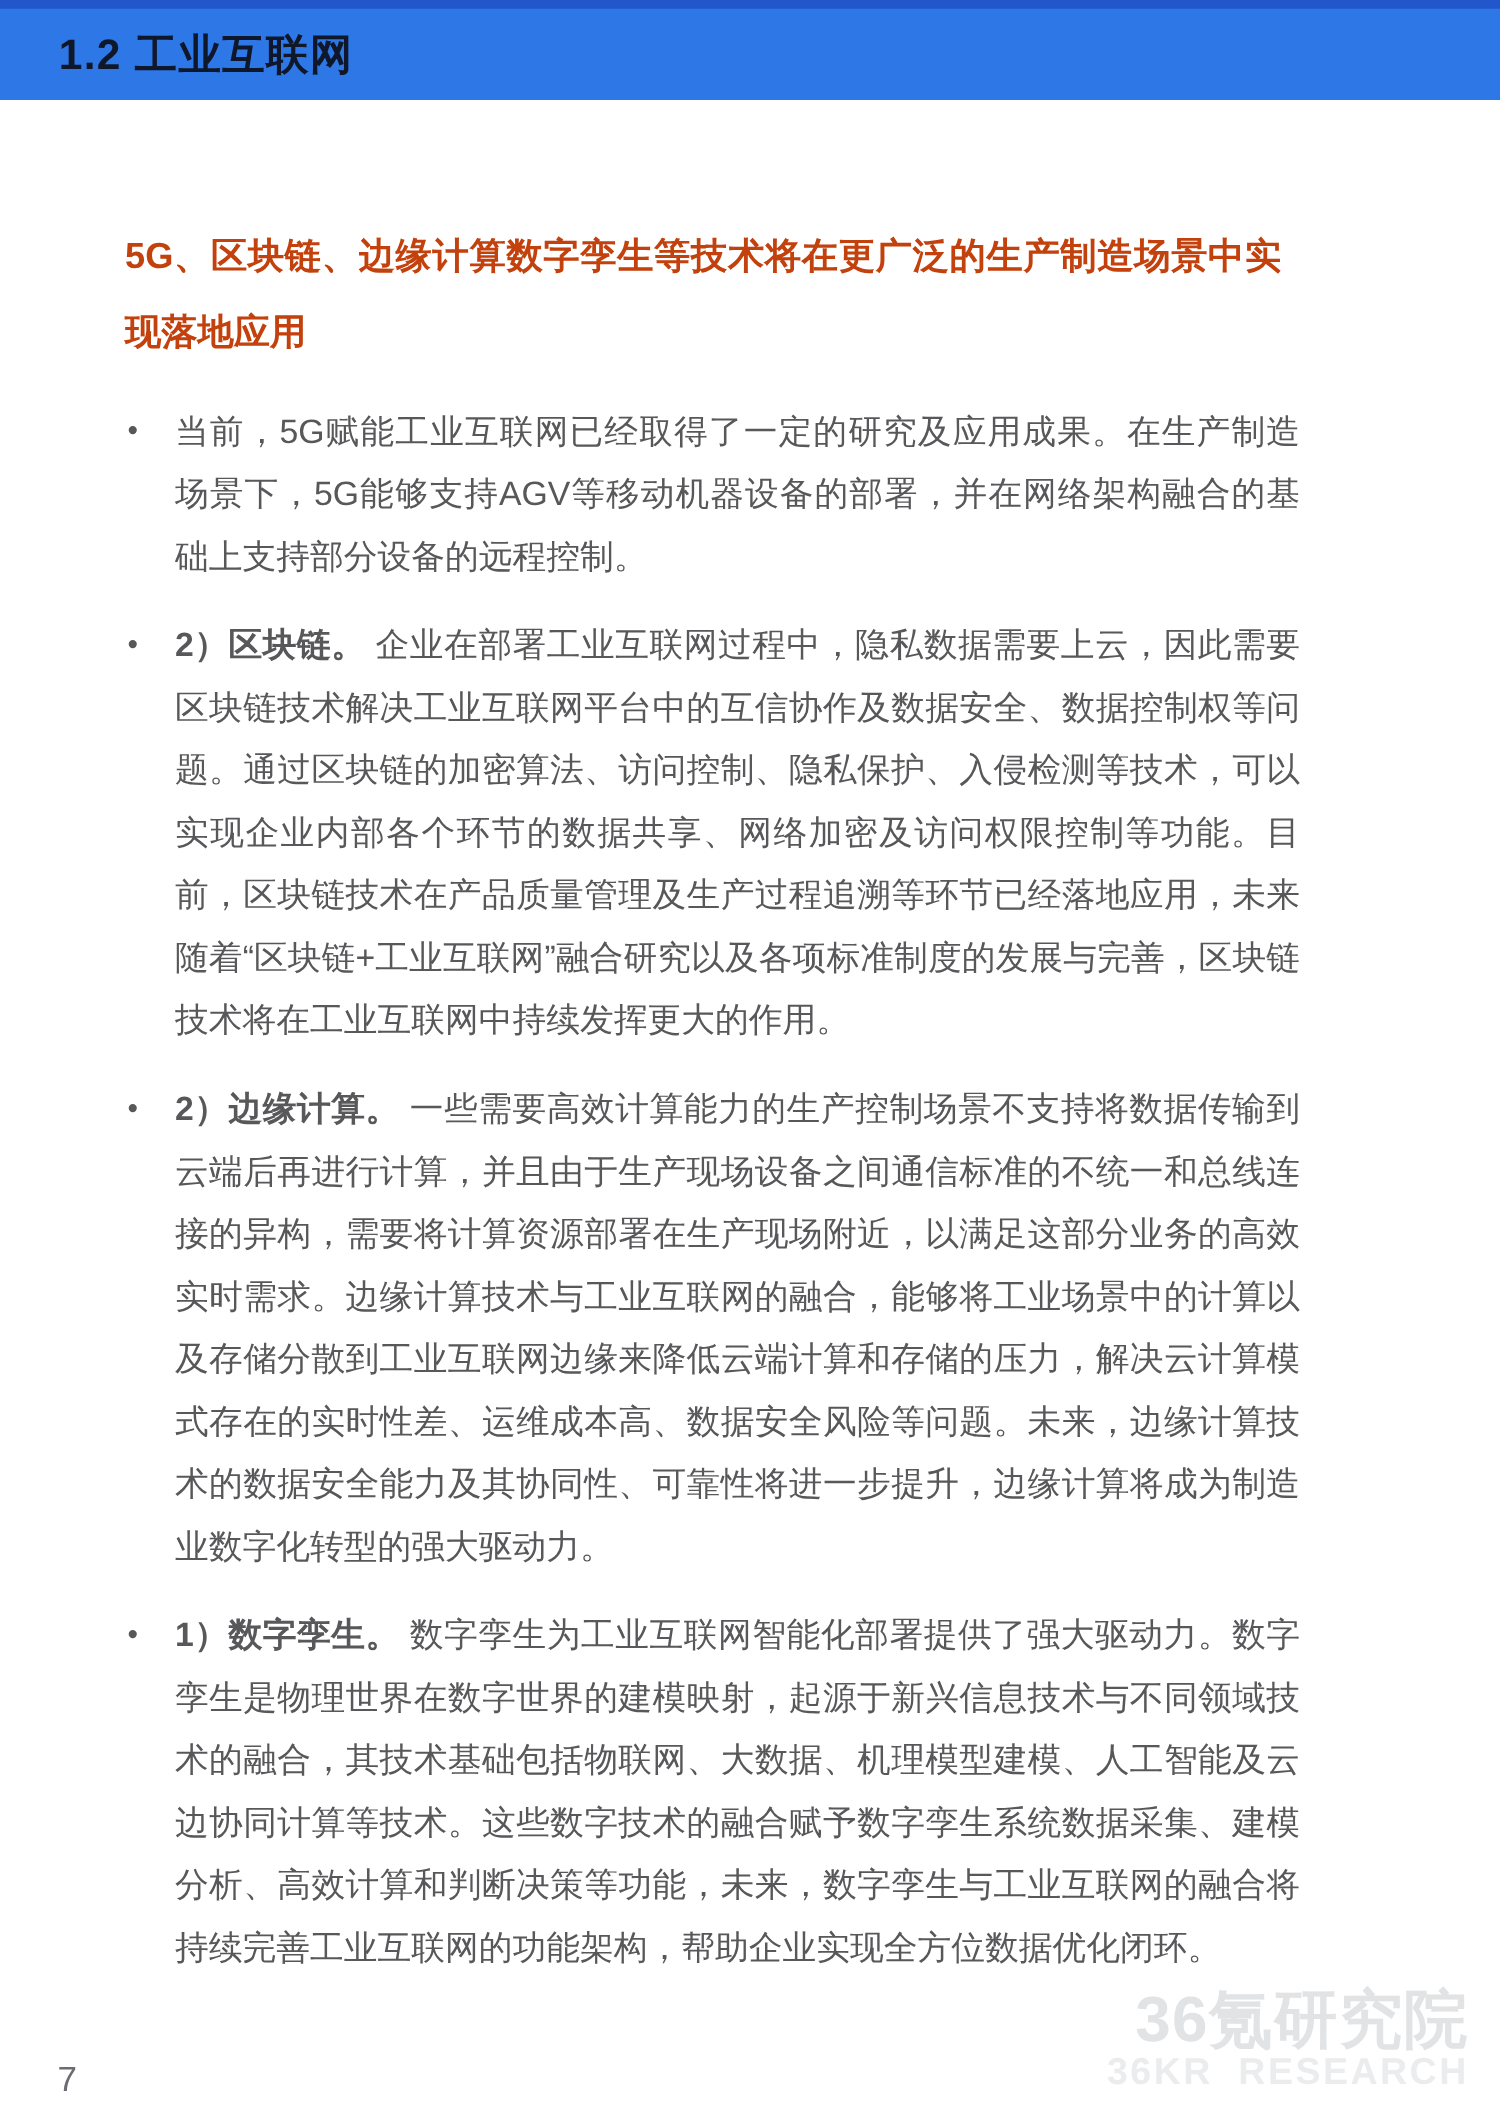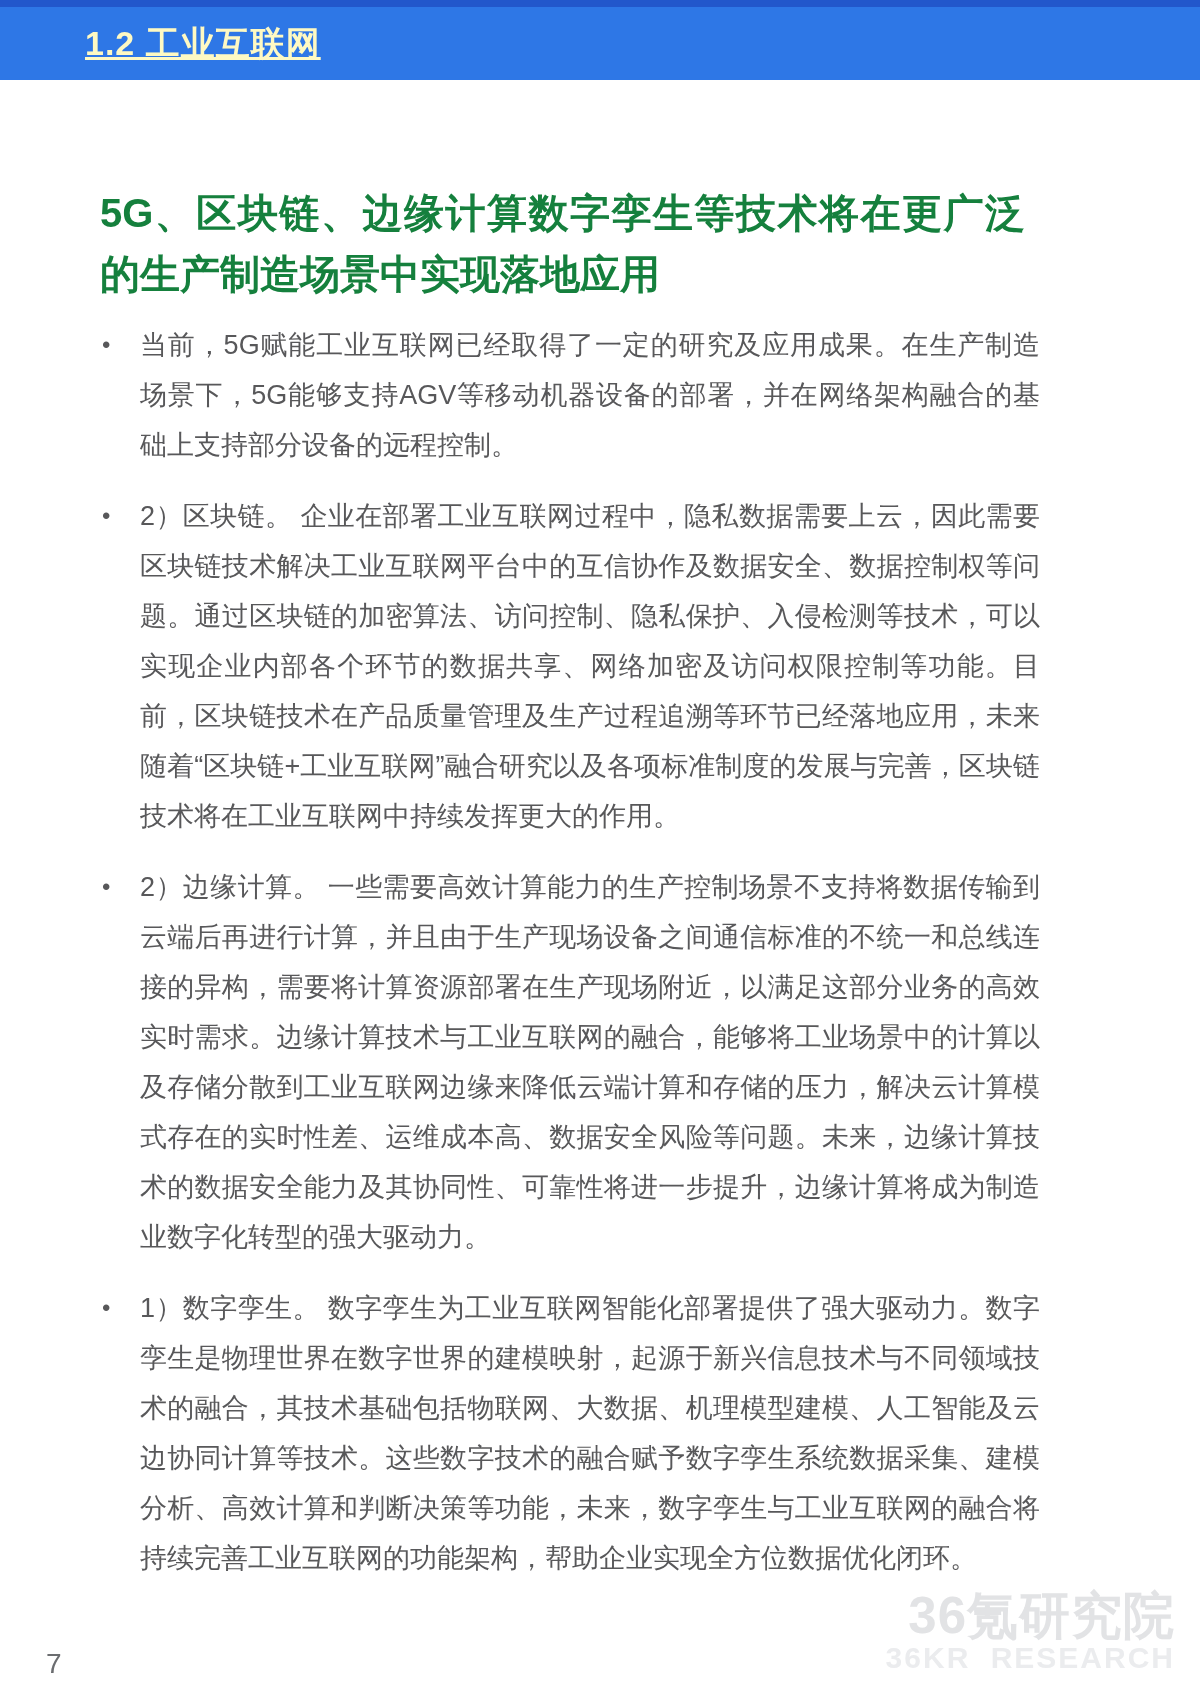--- a/index.html
+++ b/index.html
@@ -21,35 +21,34 @@
     top: 0; left: 0;
     width: 1200px;
     height: 80px;
     background: #2e77e6;
     border-top: 7px solid #2257cb;
     box-sizing: border-box;
     display: flex;
     align-items: center;
   }
   .header-label {
-    color: #fef9c3;
+    color: #0f172a;
     font-size: 34px;
     font-weight: 700;
-    margin-left: 85px;
+    margin-left: 47px;
     letter-spacing: 1px;
-    text-decoration: underline;
   }
   
   .page-heading {
     position: absolute;
     left: 100px;
     top: 156px;
     width: 925px;
-    color: #15803d;
-    font-size: 40px;
+    color: #c2410c;
+    font-size: 29px;
     font-weight: 700;
     line-height: 61px;
     text-align: justify;
   }
   
   .bullet-list {
     position: absolute;
     left: 100px;
     top: 320px;
     width: 940px;
@@ -68,21 +67,21 @@
   }
   .bullet-icon {
     position: absolute;
     left: 2px;
     top: 0;
     font-size: 24px;
     color: #58585a;
     line-height: 50px;
   }
   .bullet-lead {
-    font-weight: 400;
+    font-weight: 700;
   }
   
   .watermark {
     position: absolute;
     right: 25px;
     top: 1592px;
     text-align: right;
   }
   .watermark-cn {
     color: #e2e3e5;

